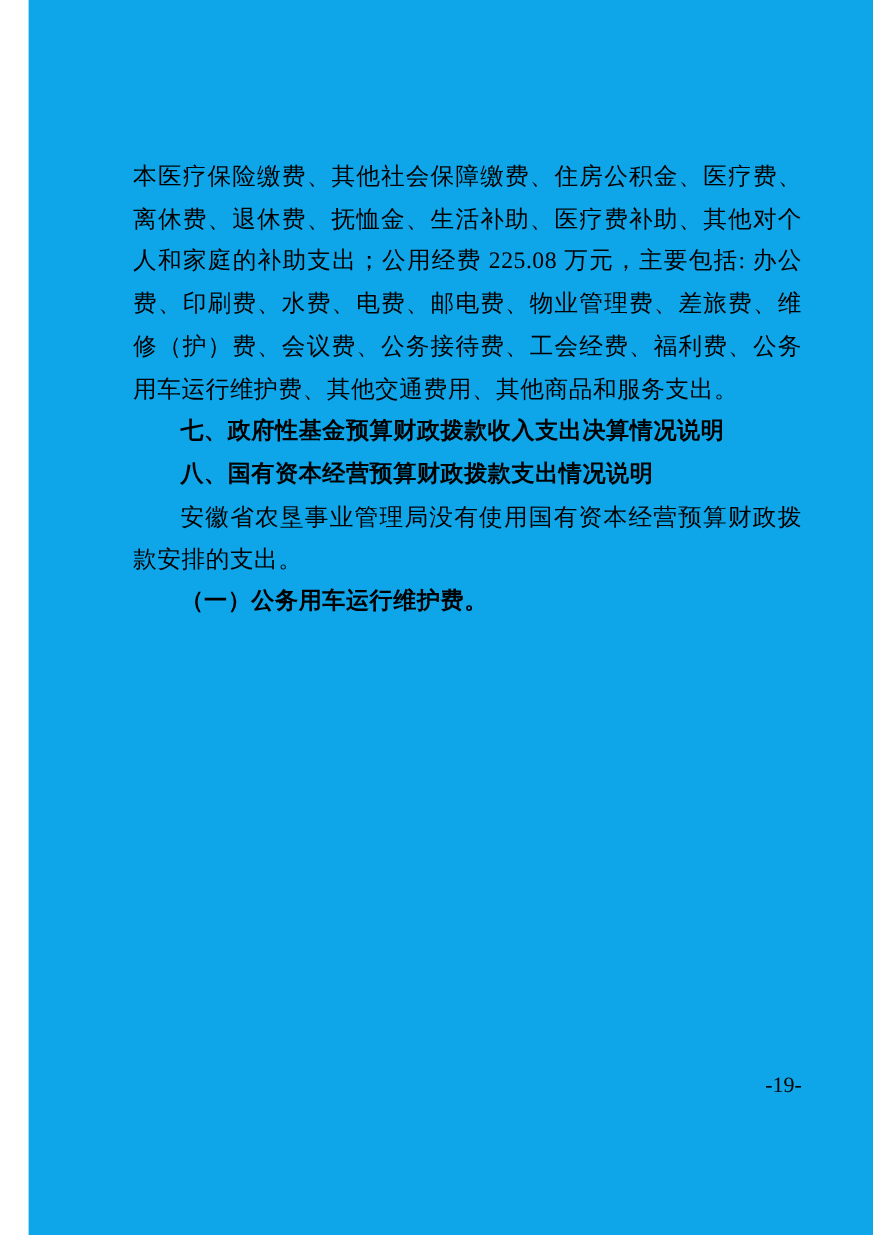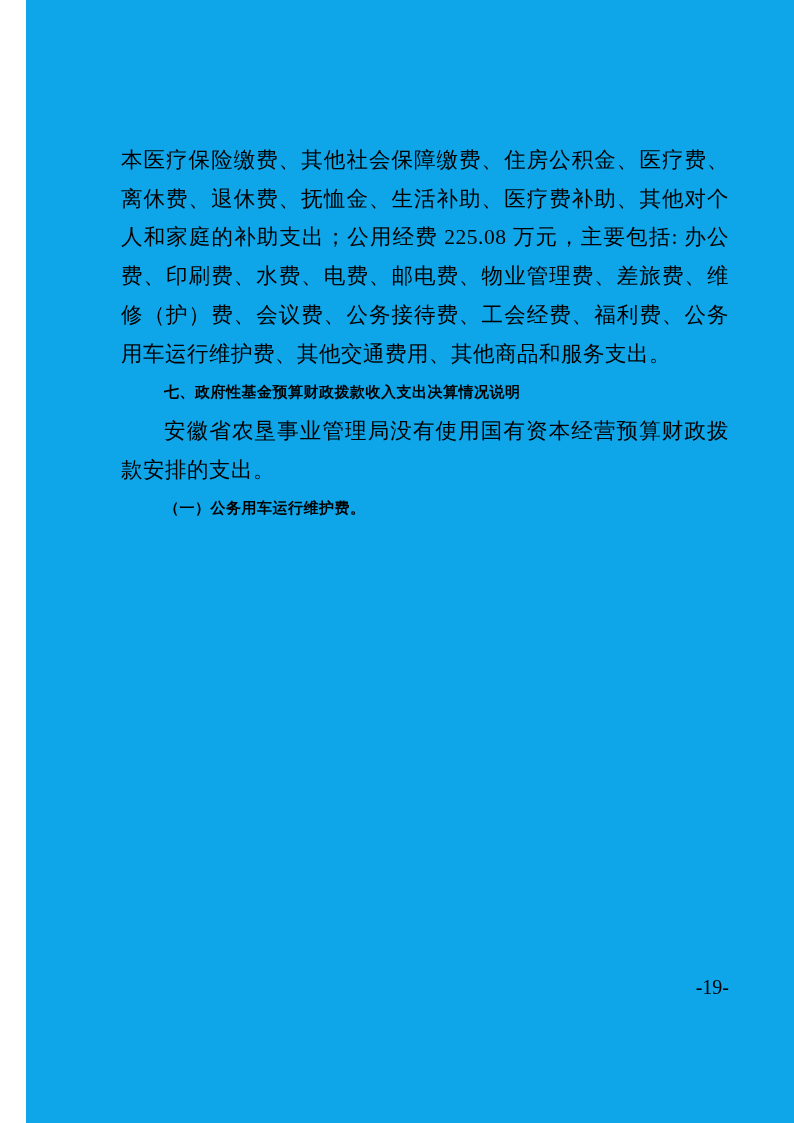--- a/index.html
+++ b/index.html
@@ -27,21 +27,21 @@
     margin: 0;
     color: #000000;
     letter-spacing: 0.5px;
   }
   .indent {
     text-indent: 43px;
   }
   .hei-heading {
     font-family: "Liberation Sans", "DejaVu Sans", sans-serif;
     font-weight: 700;
-    font-size: 15px;
+    font-size: 21px;
     line-height: 38.7px;
     margin: 0;
     text-indent: 43px;
     color: #000000;
     letter-spacing: 0.5px;
   }
   .extra-gap {
     margin-top: 5px;
   }
   .hei-inline {
@@ -62,20 +62,21 @@
 <body>
 
 <div class="page">
 
   <p class="body-text">本医疗保险缴费、其他社会保障缴费、住房公积金、医疗费、离休费、退休费、抚恤金、生活补助、医疗费补助、其他对个人和家庭的补助支出；公用经费 225.08 万元，主要包括: 办公费、印刷费、水费、电费、邮电费、物业管理费、差旅费、维修（护）费、会议费、公务接待费、工会经费、福利费、公务用车运行维护费、其他交通费用、其他商品和服务支出。</p>
 
   <h2 class="hei-heading">七、政府性基金预算财政拨款收入支出决算情况说明</h2>
 
 
 
+  <h2 class="hei-heading">八、国有资本经营预算财政拨款支出情况说明</h2>
 
   <p class="body-text indent">安徽省农垦事业管理局没有使用国有资本经营预算财政拨款安排的支出。</p>
 
 
   <h3 class="hei-heading">（一）公务用车运行维护费。</h3>
 
 
   <div class="page-number">-19-</div>
 
 </div>

